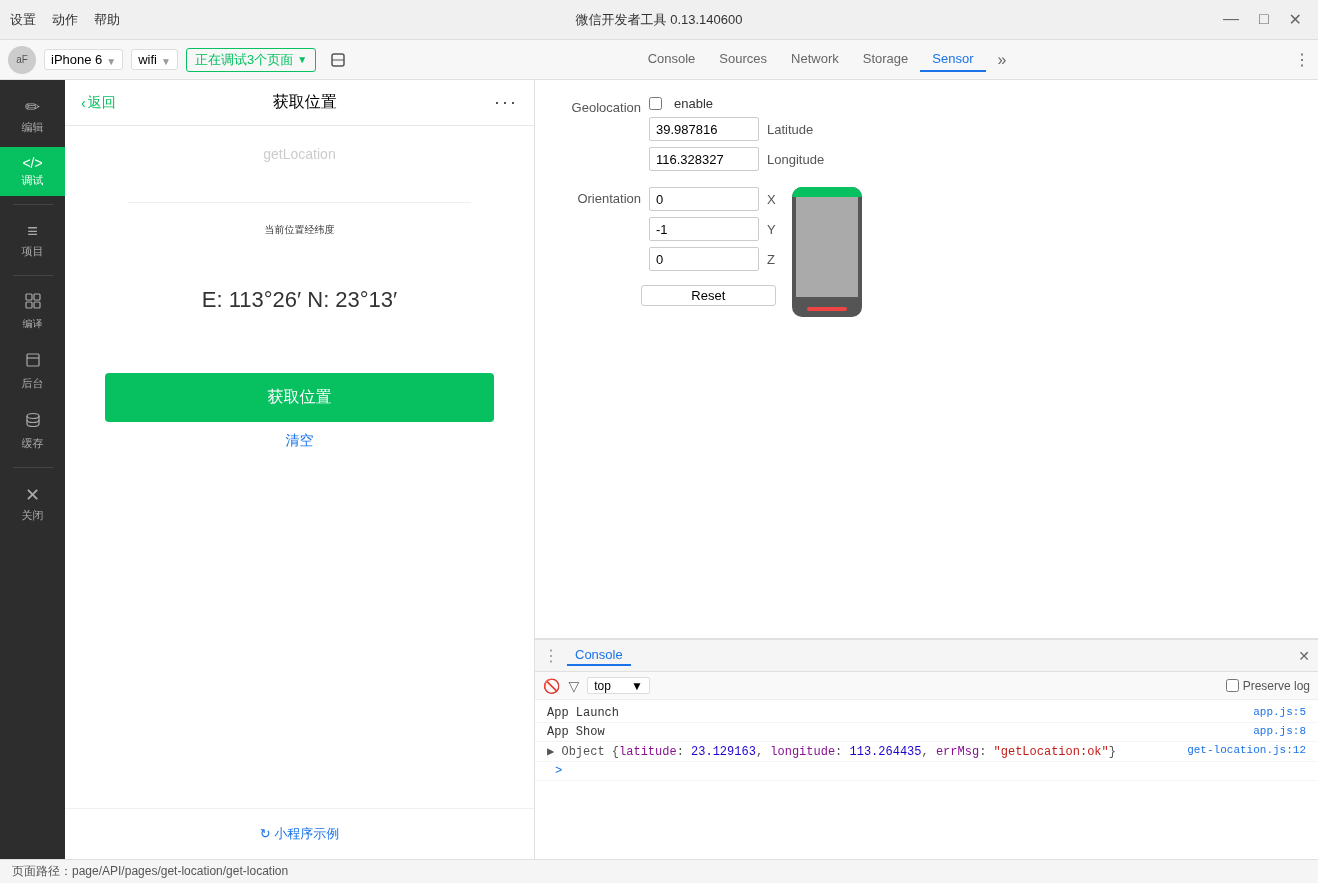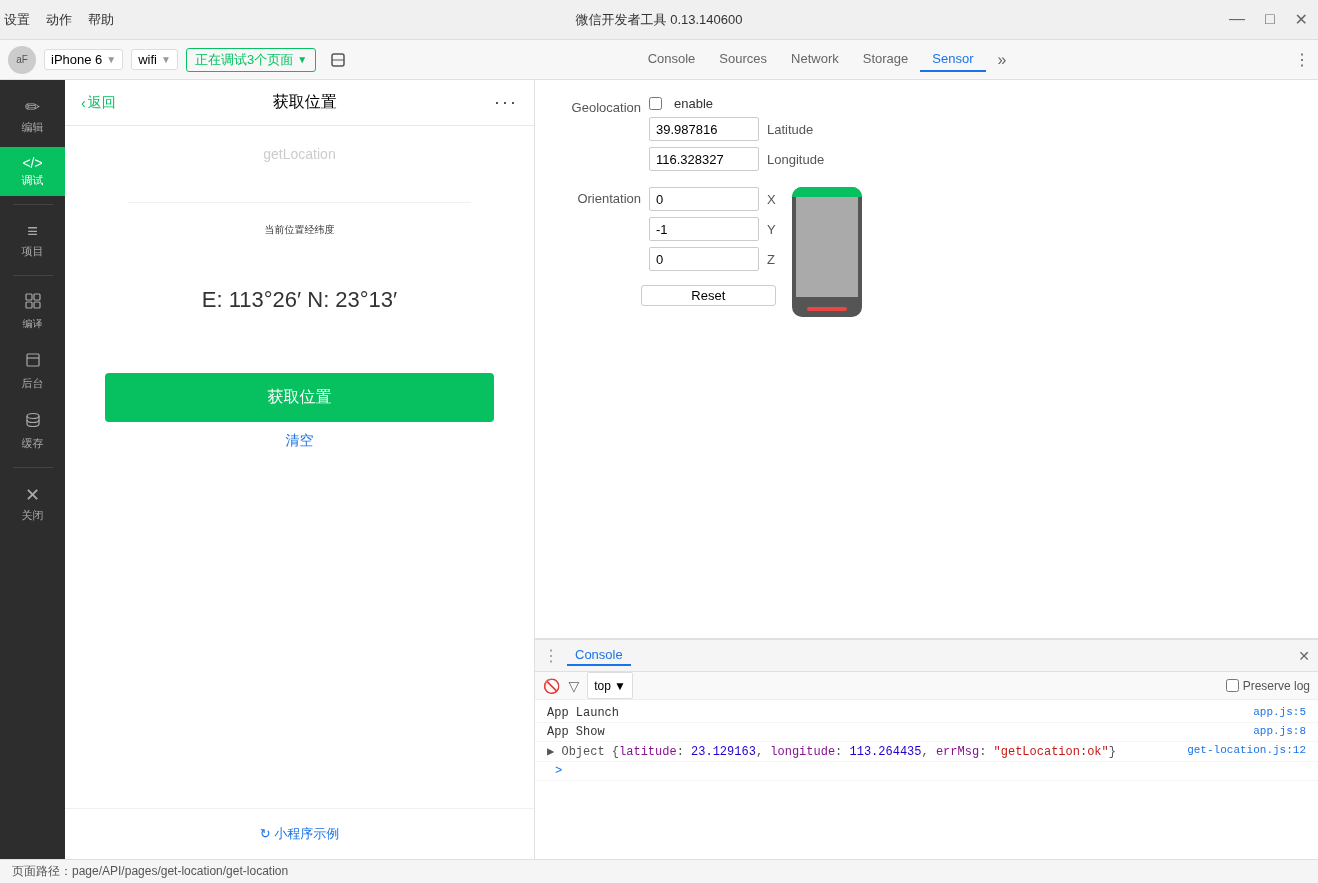--- a/index.html
+++ b/index.html
@@ -6,21 +6,21 @@
     body { width: 1318px; height: 883px; overflow: hidden; font-family: 'PingFang SC', 'Microsoft YaHei', sans-serif; background: #2a8a8a; }
 
     
     .titlebar {
       height: 40px;
       background: #f0f0f0;
       display: flex;
       align-items: center;
       justify-content: space-between;
       border-bottom: 1px solid #ddd;
-      padding: 0 4px;
+      padding: 0 10px;
     }
     .titlebar-left { display: flex; gap: 16px; font-size: 13px; color: #333; }
     .titlebar-left span { cursor: pointer; }
     .titlebar-title { font-size: 13px; color: #333; position: absolute; left: 50%; transform: translateX(-50%); }
     .titlebar-controls { display: flex; gap: 8px; }
     .titlebar-controls span { font-size: 16px; color: #666; cursor: pointer; padding: 2px 6px; }
 
     
     .toolbar {
       height: 40px;
@@ -33,21 +33,21 @@
     }
     .toolbar-avatar {
       width: 28px; height: 28px;
       border-radius: 50%;
       background: #ccc;
       display: flex; align-items: center; justify-content: center;
       font-size: 10px; color: #666;
       overflow: hidden;
     }
     .toolbar-select {
-      display: flex; align-items: center; gap: 4px;
+      display: flex; align-items: flex-end; gap: 4px;
       background: white; border: 1px solid #ddd;
       border-radius: 3px; padding: 2px 6px;
       font-size: 13px; cursor: pointer;
     }
     .toolbar-select .arrow { font-size: 10px; color: #999; }
     .toolbar-debug-btn {
       display: flex; align-items: center; gap: 4px;
       font-size: 13px; color: #07c160; cursor: pointer;
       padding: 2px 8px;
       border: 1px solid #07c160; border-radius: 3px;
@@ -275,23 +275,23 @@
       height: 28px;
       background: #f9f9f9;
       border-bottom: 1px solid #eee;
       display: flex;
       align-items: center;
       padding: 0 8px;
       gap: 8px;
     }
     .console-toolbar-btn { font-size: 14px; color: #666; cursor: pointer; }
     .console-filter-select {
-      display: flex; align-items: center; gap: 3px;
+      display: flex; align-items: center; gap: 20px;
       background: white; border: 1px solid #ddd; border-radius: 2px;
-      padding: 1px 6px; font-size: 12px; cursor: pointer; height: 27px;
+      padding: 1px 6px; font-size: 12px; cursor: pointer; height: 17px;
     }
     .console-preserve {
       display: flex; align-items: center; gap: 4px;
       font-size: 12px; color: #555; margin-left: auto;
     }
 
     .console-body {
       flex: 1;
       overflow-y: auto;
       padding: 4px 0;

